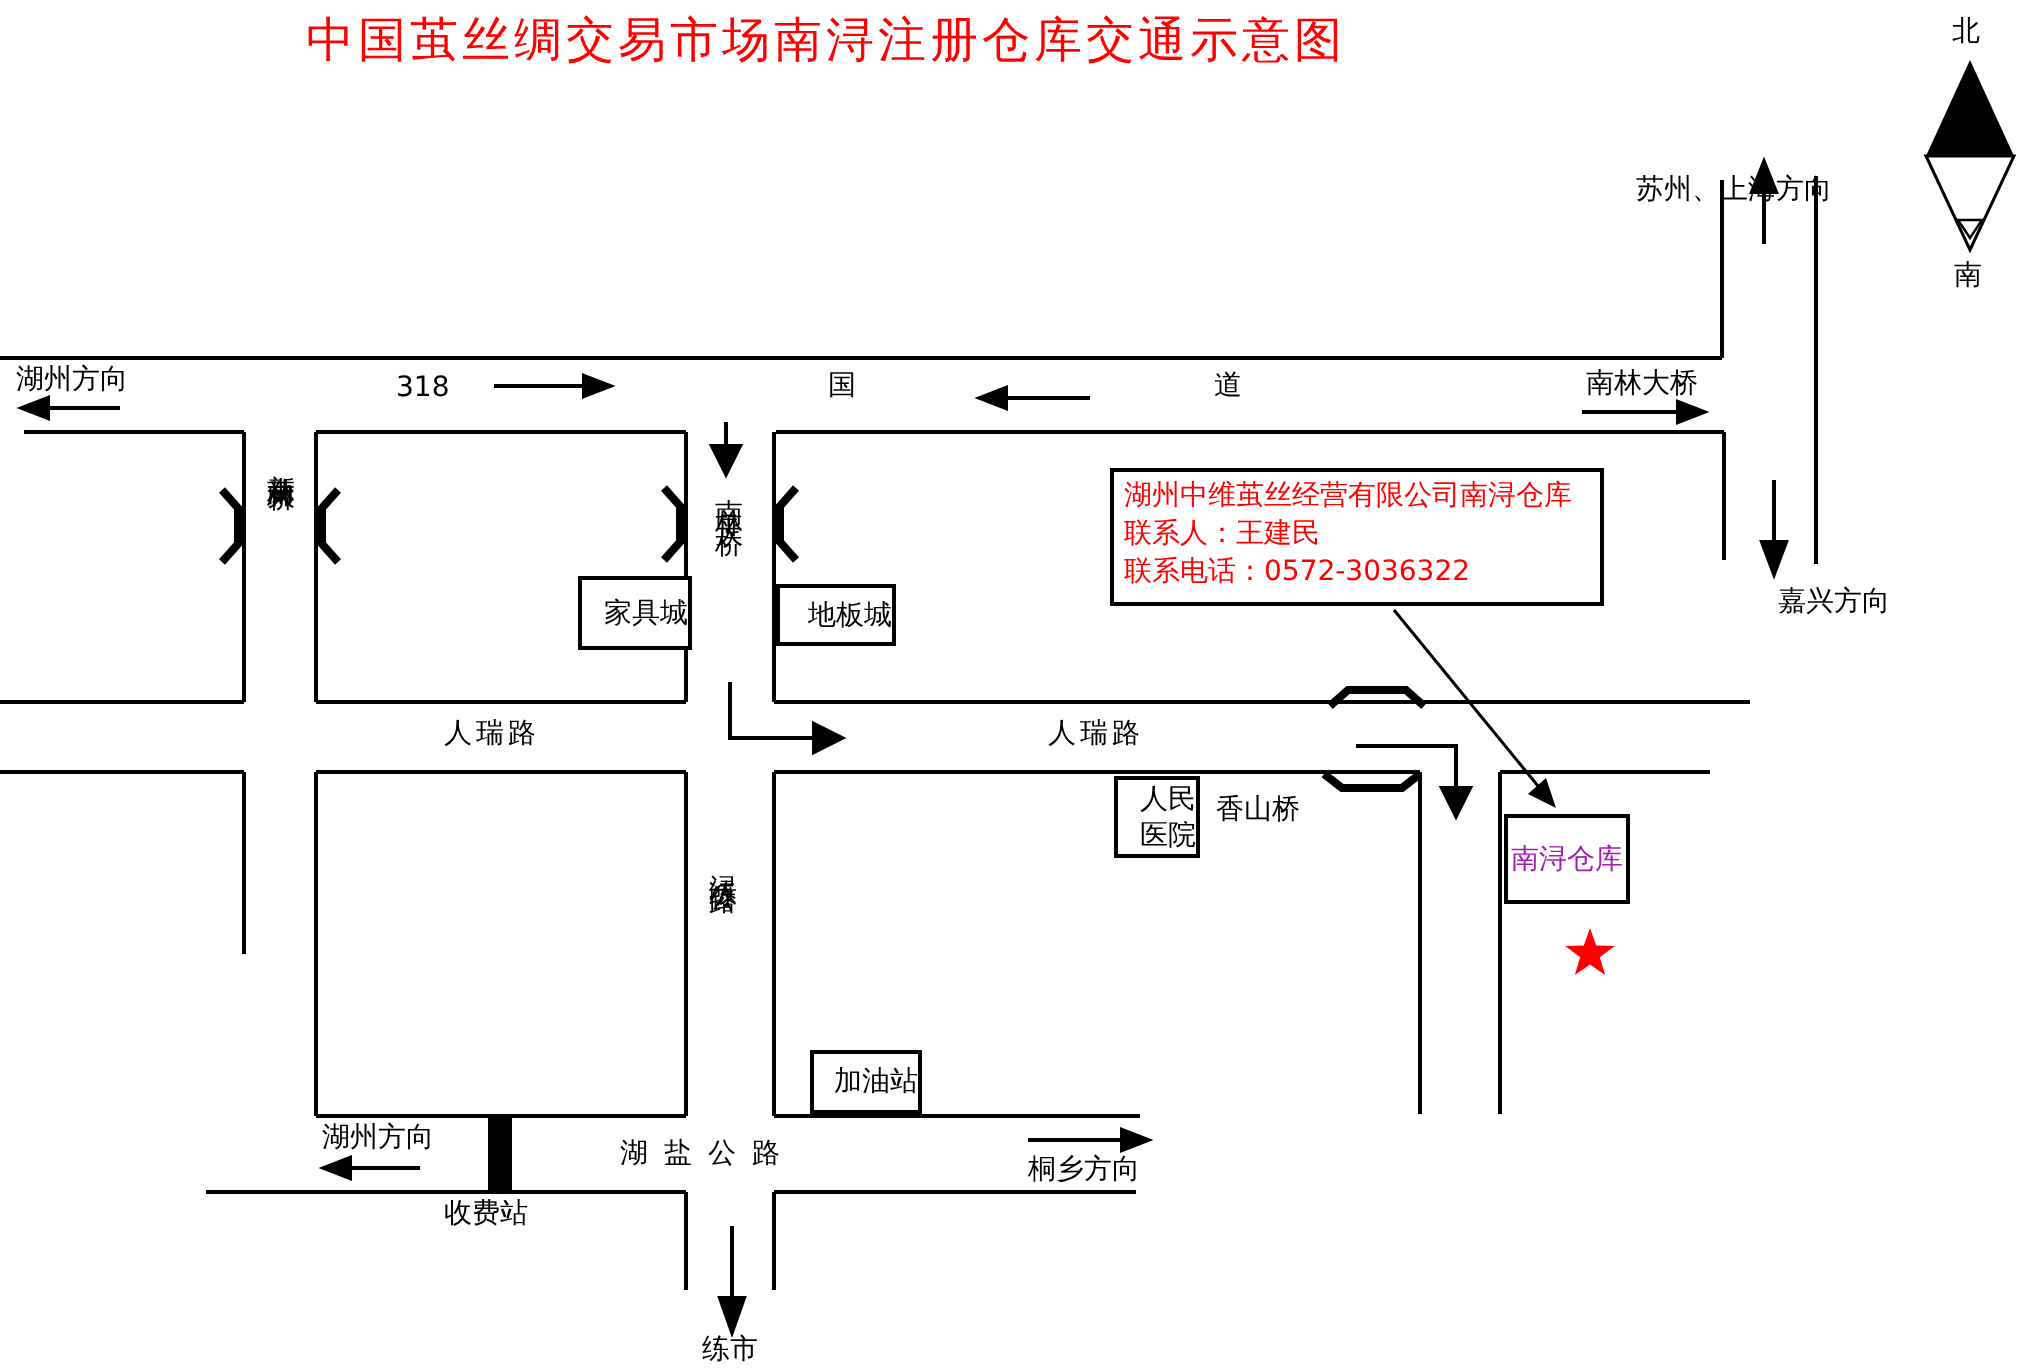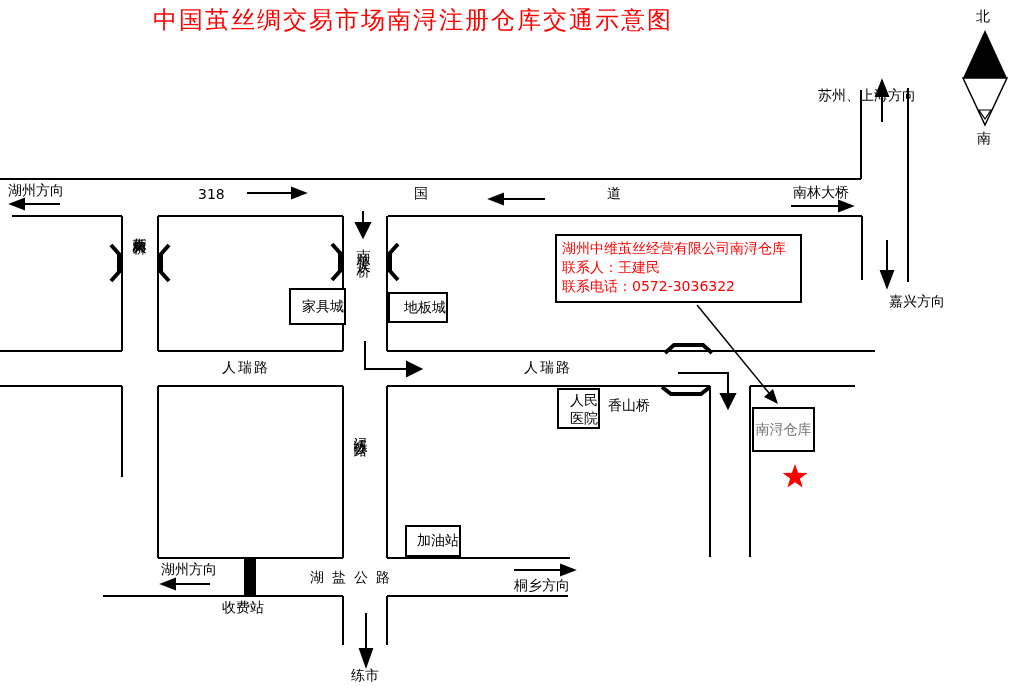--- a/index.html
+++ b/index.html
@@ -25,21 +25,21 @@
   }
   .info-box{
     position:absolute;left:555px;top:234px;width:238px;height:62px;
     border:2px solid #000;background:#fff;z-index:2;
     padding:3px 0 0 5px;font-size:14px;line-height:19px;color:#ff0000;white-space:nowrap;
   }
   .wh-box{
     position:absolute;left:752px;top:407px;width:59px;height:41px;
     border:2px solid #000;background:#fff;z-index:2;
     display:flex;align-items:center;justify-content:center;
-    font-size:14px;color:#737373;white-space:nowrap;
+    font-size:14px;color:#a21caf;white-space:nowrap;
   }
 </style>
 </head>
 <body>
 
 <div id="canvas">
 
   <svg id="map-svg" width="1010" height="686" viewBox="0 0 1010 686">
 
     <g stroke="#000" stroke-width="2">

